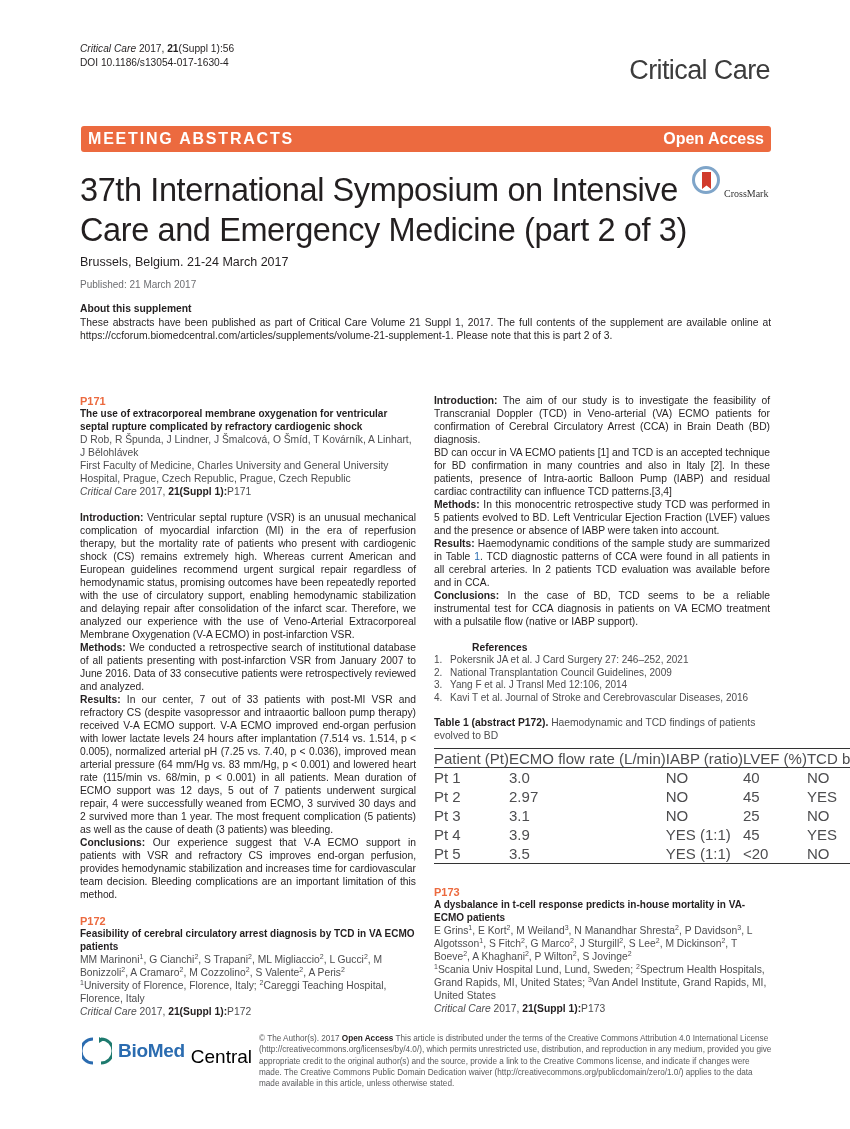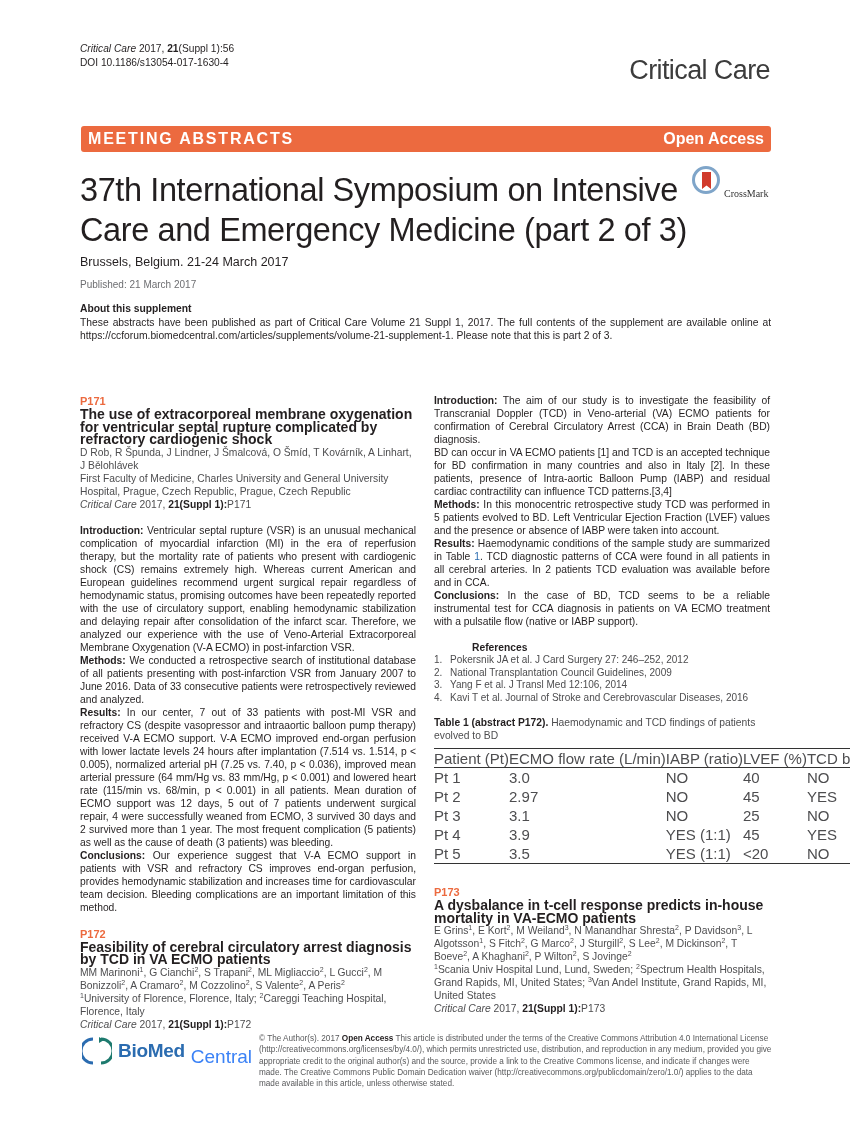--- a/index.html
+++ b/index.html
@@ -25,21 +25,21 @@
     .crossmark .circ::after { content: ""; position: absolute; left: 7px; top: 3px; width: 9px; height: 17px; background: #d13a2b; clip-path: polygon(0 0,100% 0,100% 100%,50% 80%,0 100%); }
     .crossmark .lbl { font-family: "Liberation Serif", serif; font-size: 10px; color: #333; margin-top: 27px; }
     .subtitle { left: 80px; top: 255px; font-size: 12.5px; color: #231f20; }
     .published { left: 80px; top: 279px; font-size: 10px; color: #6d6e71; }
     .about-h { left: 80px; top: 303px; font-size: 10.3px; font-weight: bold; }
     .about-t { left: 80px; top: 316px; width: 691px; font-size: 10.3px; line-height: 13px; text-align: justify; }
     .col { position: absolute; width: 336px; font-size: 10.3px; line-height: 13px; color: #231f20; }
     .col-left { left: 80px; top: 394px; }
     .col-right { left: 434px; top: 394px; }
     .pid { color: #ec6a3f; font-weight: bold; font-size: 11px; line-height: 14px; }
-    .atitle { font-weight: bold; font-size: 14px; line-height: 12.5px; }
+    .atitle { font-weight: bold; font-size: 10px; line-height: 12.5px; }
     .authors, .affil { color: #4d4d4f; line-height: 13px; }
     .ccite { color: #4d4d4f; }
     .ccite i { font-style: italic; }
     .ccite b { font-weight: bold; color: #231f20; }
     sup { font-size: 7px; line-height: 0; }
     .body p { margin: 0; text-align: justify; }
     .body b { font-weight: bold; }
     .gap { height: 13px; }
     .refs-h { font-weight: bold; margin-top: 13px; margin-left: 38px; }
     .refs { margin: 0; padding: 0; list-style: none; color: #4d4d4f; font-size: 10px; line-height: 12.6px; }
@@ -49,21 +49,21 @@
     .tcap b { font-weight: bold; }
     .tcap span.t { color: #4d4d4f; }
     table { border-collapse: collapse; width: 338px; margin-top: 6px; font-size: 15px; color: #4d4d4f; }
     thead tr { border-top: 1.5px solid #333; border-bottom: 1px solid #333; }
     tbody tr:last-child { border-bottom: 1.5px solid #333; }
     th { font-weight: normal; text-align: left; padding: 3px 0 2px 0; white-space: nowrap; }
     td { padding: 3px 0; height: 13px; }
     .c1 { width: 57px; } .c2 { width: 107px; } .c3 { width: 56px; } .c4 { width: 45px; }
     .footer-logo { left: 82px; top: 1034px; display: flex; align-items: center; gap: 6px; }
     .footer-logo .bm { font-size: 19px; font-weight: bold; color: #2b6cb0; letter-spacing: -0.3px; text-align: center; }
-    .footer-logo .central { font-size: 19px; color: #3b82f6; margin-top: 12px; }
+    .footer-logo .central { font-size: 19px; color: #000000; margin-top: 12px; }
     .footer-text { left: 259px; top: 1033px; width: 515px; font-size: 8.2px; line-height: 11.3px; color: #58595b; }
     .footer-text b { color: #231f20; }
   </style>
 </head>
 <body>
 
 <div class="abs cite">
   <div><i>Critical Care</i><span> 2017, </span><b>21</b><span>(Suppl 1):56</span></div>
   <div>DOI 10.1186/s13054-017-1630-4</div>
 </div>
@@ -114,21 +114,21 @@
     <p><b>Introduction:</b><span> The aim of our study is to investigate the feasibility of Transcranial Doppler (TCD) in Veno-arterial (VA) ECMO patients for confirmation of Cerebral Circulatory Arrest (CCA) in Brain Death (BD) diagnosis.</span></p>
     <p>BD can occur in VA ECMO patients [1] and TCD is an accepted technique for BD confirmation in many countries and also in Italy [2]. In these patients, presence of Intra-aortic Balloon Pump (IABP) and residual cardiac contractility can influence TCD patterns.[3,4]</p>
     <p><b>Methods:</b><span> In this monocentric retrospective study TCD was performed in 5 patients evolved to BD. Left Ventricular Ejection Fraction (LVEF) values and the presence or absence of IABP were taken into account.</span></p>
     <p><b>Results:</b><span> Haemodynamic conditions of the sample study are summarized in Table </span><span style="color:#2b6cb0">1</span><span>. TCD diagnostic patterns of CCA were found in all patients in all cerebral arteries. In 2 patients TCD evaluation was available before and in CCA.</span></p>
     <p><b>Conclusions:</b><span> In the case of BD, TCD seems to be a reliable instrumental test for CCA diagnosis in patients on VA ECMO treatment with a pulsatile flow (native or IABP support).</span></p>
   </div>
   <div class="refs-h">References</div>
   <ul class="refs" id="refs-list">
       <li>
         <span class="n">1.</span>
-        <span>Pokersnik JA et al. J Card Surgery 27: 246–252, 2012</span>
+        <span>Pokersnik JA et al. J Card Surgery 27: 246–252, 2021</span>
       </li>
       <li>
         <span class="n">2.</span>
         <span>National Transplantation Council Guidelines, 2009</span>
       </li>
       <li>
         <span class="n">3.</span>
         <span>Yang F et al. J Transl Med 12:106, 2014</span>
       </li>
       <li>

